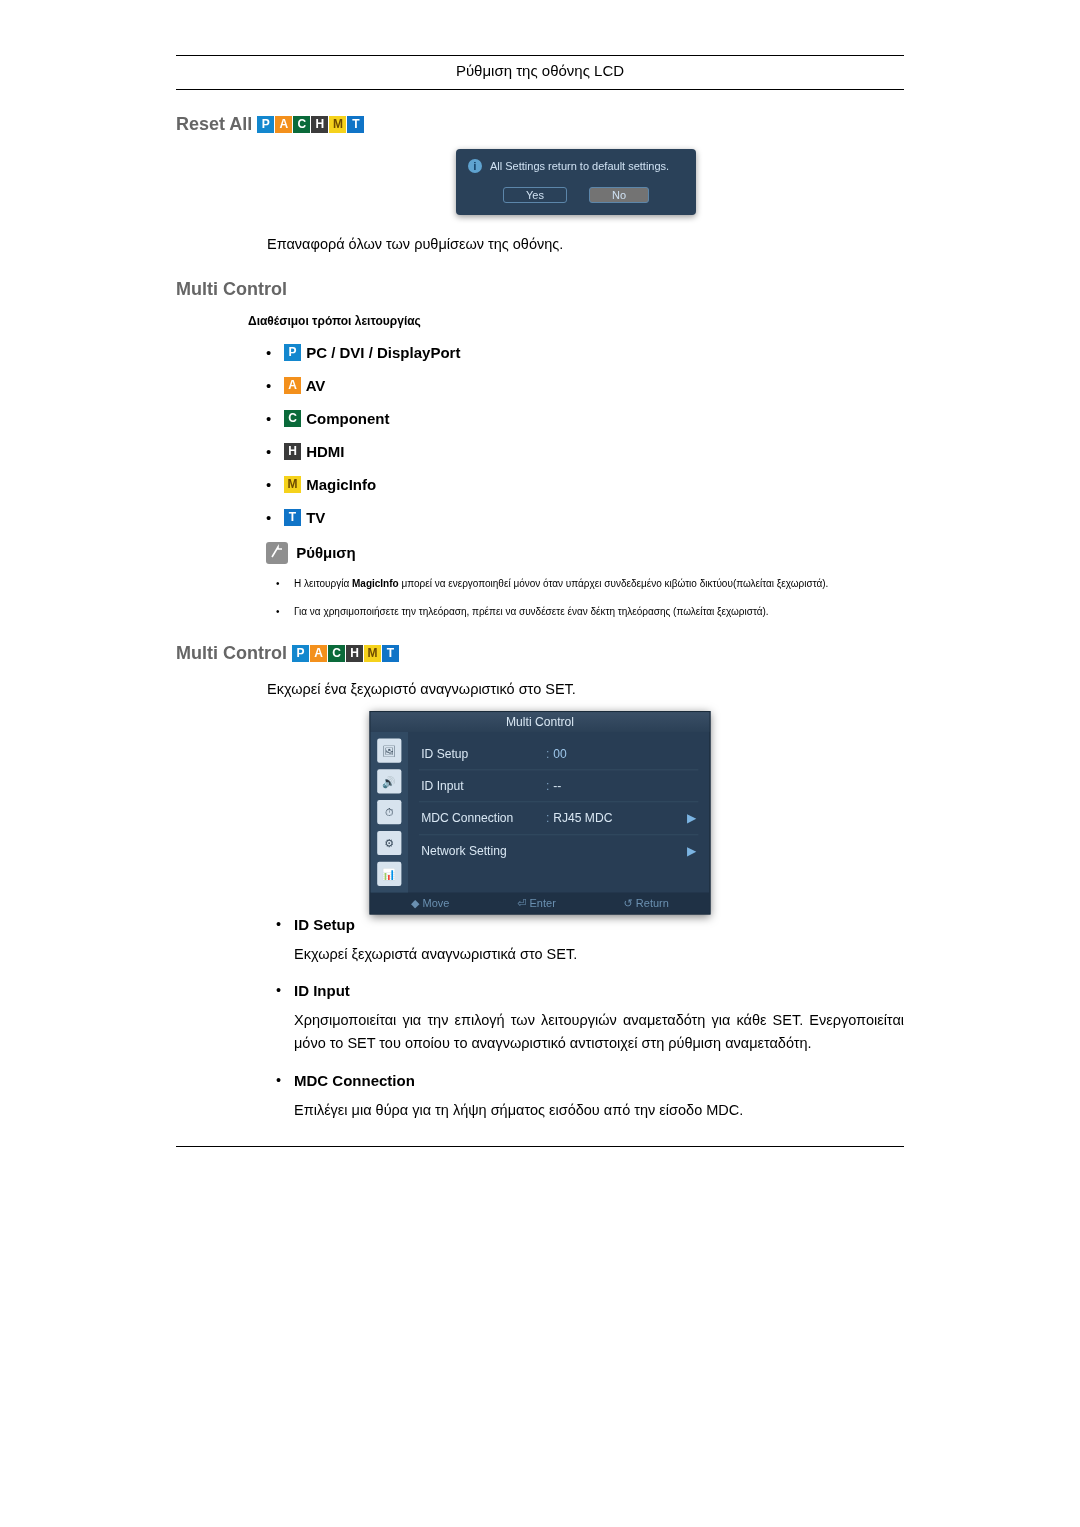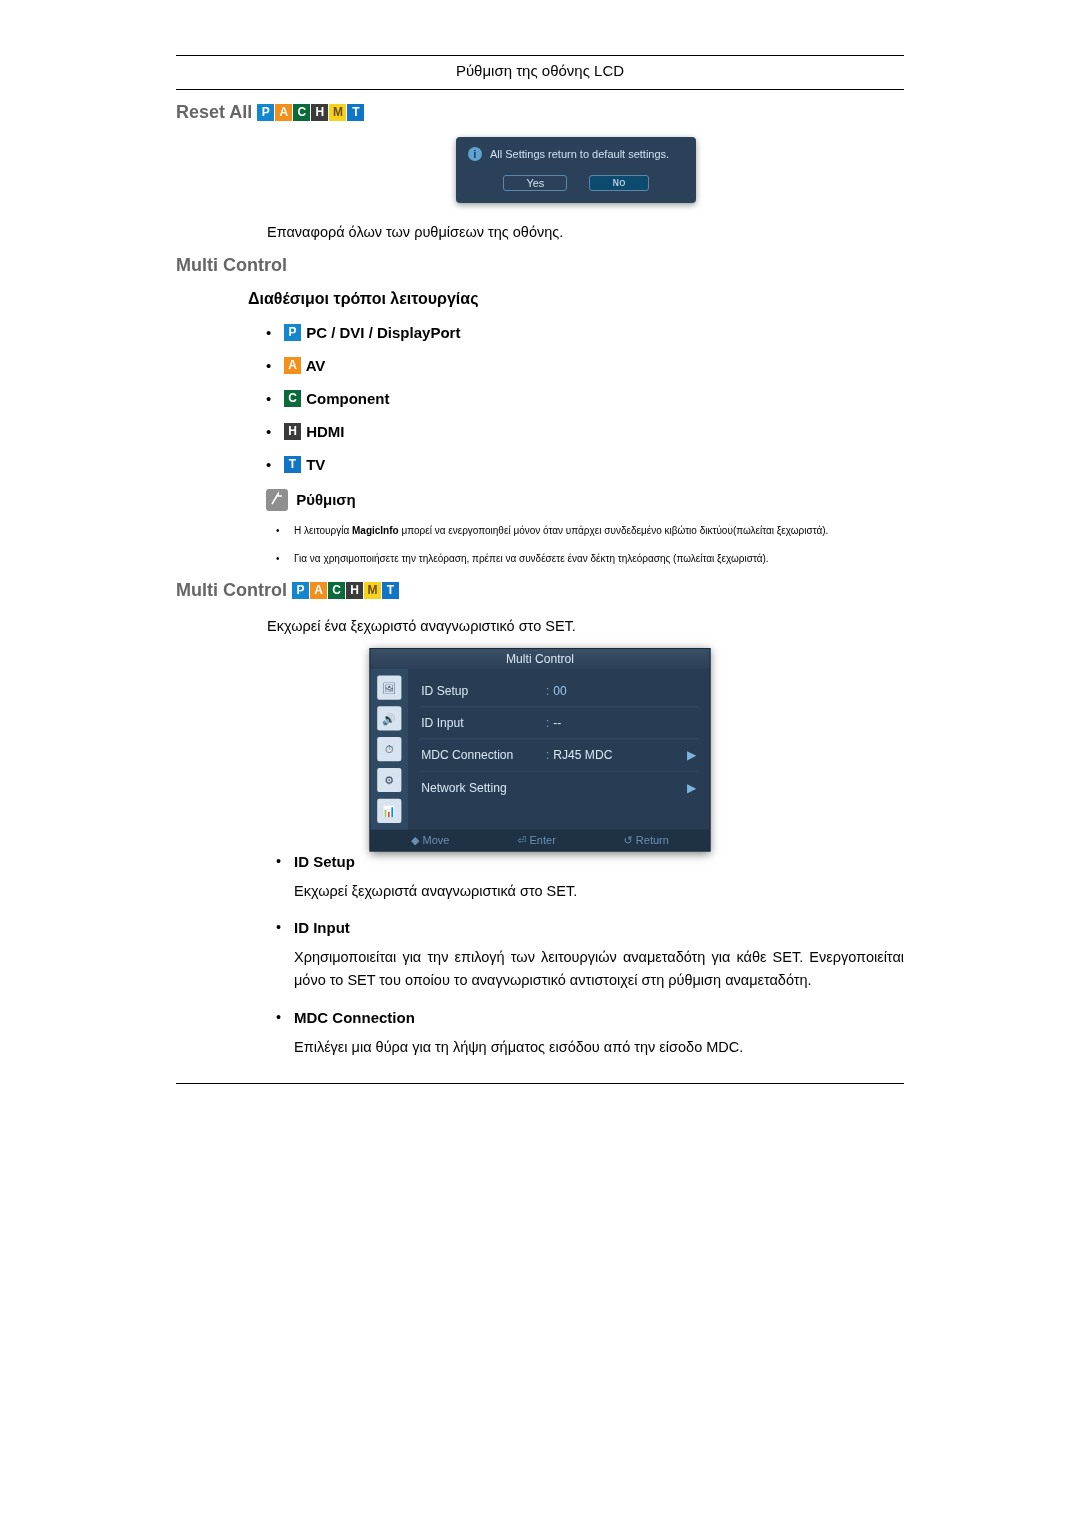--- a/index.html
+++ b/index.html
@@ -8,22 +8,22 @@
     width: 988px;
     min-height: 1527px;
     margin: 0 auto;
     padding: 55px 130px 55px 130px;
     position: relative;
   }
   .top-rule { border-top: 1px solid #000; margin-bottom: 6px; }
   .header { text-align: center; font-size: 15px; padding-bottom: 10px; }
   .hr { border-top: 1px solid #000; height: 0; }
   .bottom-rule { border-top: 1px solid #000; margin-top: 24px; }
-  h2 { font-size: 18px; font-weight: bold; color: #666; margin-top: 12px; margin-bottom: 14px; }
-  h3 { font-size: 16px; font-weight: bold; margin: 14px 0 12px 72px; }
+  h2 { font-size: 18px; font-weight: bold; color: #666; margin-top: 24px; margin-bottom: 14px; }
+  h3 { font-size: 12px; font-weight: bold; margin: 14px 0 12px 72px; }
   .mode-badge { display: inline-block; width: 17px; height: 17px; font-size: 12px; font-weight: bold; text-align: center; line-height: 17px; color: #fff; margin-right: 1px; vertical-align: 2px; }
   .bp { background: #1387ce; }
   .ba { background: #f3901c; }
   .bc { background: #0a6a3a; }
   .bh { background: #3b3b3b; }
   .bm { background: #f5d21c; color: #6e4b00; }
   .bt { background: #1074c7; }
   .body-text { margin-left: 91px; font-size: 14.5px; line-height: 1.55; }
   .spacer-img { margin: 12px 0 18px 280px; }
   ul.modes { list-style: none; margin-left: 108px; }
@@ -39,21 +39,21 @@
   ul.defs > li::before { content: "•"; position: absolute; margin-left: -18px; }
   ul.defs .term { font-weight: bold; display: block; margin-bottom: 10px; font-size: 15px; }
   ul.defs .desc { text-align: justify; line-height: 1.6; display: block; }
 
   
   .dlg1 { width: 240px; background: #2a4159; border-radius: 4px; font-size: 11px; color: #cfe1f2; box-shadow: 0 2px 6px rgba(0,0,0,.4); }
   .dlg1-row1 { padding: 10px 12px; display: flex; align-items: center; gap: 8px; }
   .dlg1-row1 .infoicon { width: 14px; height: 14px; border-radius: 50%; background: #5fa3d0; color: #083358; font-weight: bold; font-size: 10px; display: inline-flex; align-items: center; justify-content: center; }
   .dlg1-row2 { display: flex; justify-content: center; gap: 22px; padding: 4px 2px 12px; }
   .dlg1-btn { border: 1px solid #5c86aa; border-radius: 3px; padding: 1px 22px; font-size: 11px; color: #cfe1f2; }
-  .dlg1-btn.no { background: #0c4a6e; font-family: Liberation Mono, monospace; }
+  .dlg1-btn.no { background: #737373; }
 
   
   .osd { width: 310px; margin: 10px auto 0; background: #283d54; border: 1px solid #1a2b3a; box-shadow: 0 2px 8px rgba(0,0,0,.5); font-size: 11px; color: #d9e7f3; transform: scale(1.1); transform-origin: top center; }
   .osd-title { background: linear-gradient(#3a4f66,#2b4056); text-align: center; padding: 3px 0; font-size: 11px; }
   .osd-body { display: flex; }
   .osd-icons { width: 34px; background: #314a63; display: flex; flex-direction: column; align-items: center; padding: 6px 0; gap: 6px; }
   .osd-ic { width: 22px; height: 22px; border-radius: 2px; background: #d7e3ee; display: flex; align-items: center; justify-content: center; font-size: 10px; color: #3a4c5d; }
   .osd-rows { flex: 1; padding: 6px 10px; }
   .osd-row { display: flex; padding: 8px 2px; border-bottom: 1px solid #324a60; font-size: 11px; }
   .osd-row:last-child { border-bottom: none; }
@@ -93,20 +93,21 @@
   <p class="body-text">Επαναφορά όλων των ρυθμίσεων της οθόνης.</p>
 
   <h2>Multi Control</h2>
   <h3>Διαθέσιμοι τρόποι λειτουργίας</h3>
 
   <ul class="modes">
     <li><span class="mode-badge bp">P</span> <span>PC / DVI / DisplayPort</span></li>
     <li><span class="mode-badge ba">A</span> <span>AV</span></li>
     <li><span class="mode-badge bc">C</span> <span>Component</span></li>
     <li><span class="mode-badge bh">H</span> <span>HDMI</span></li>
+    <li><span class="mode-badge bm">M</span> <span>MagicInfo</span></li>
     <li><span class="mode-badge bt">T</span> <span>TV</span></li>
   </ul>
 
   <div class="note-row">
     <svg width="22" height="22" viewBox="0 0 22 22">
         <rect x="0" y="0" width="22" height="22" rx="3" fill="#8f8f8f"></rect>
         <path d="M6 15 L12 5 L12 7 L16 7" stroke="#fff" stroke-width="1.6" fill="none"></path>
       </svg>
     <b>Ρύθμιση</b>
   </div>

